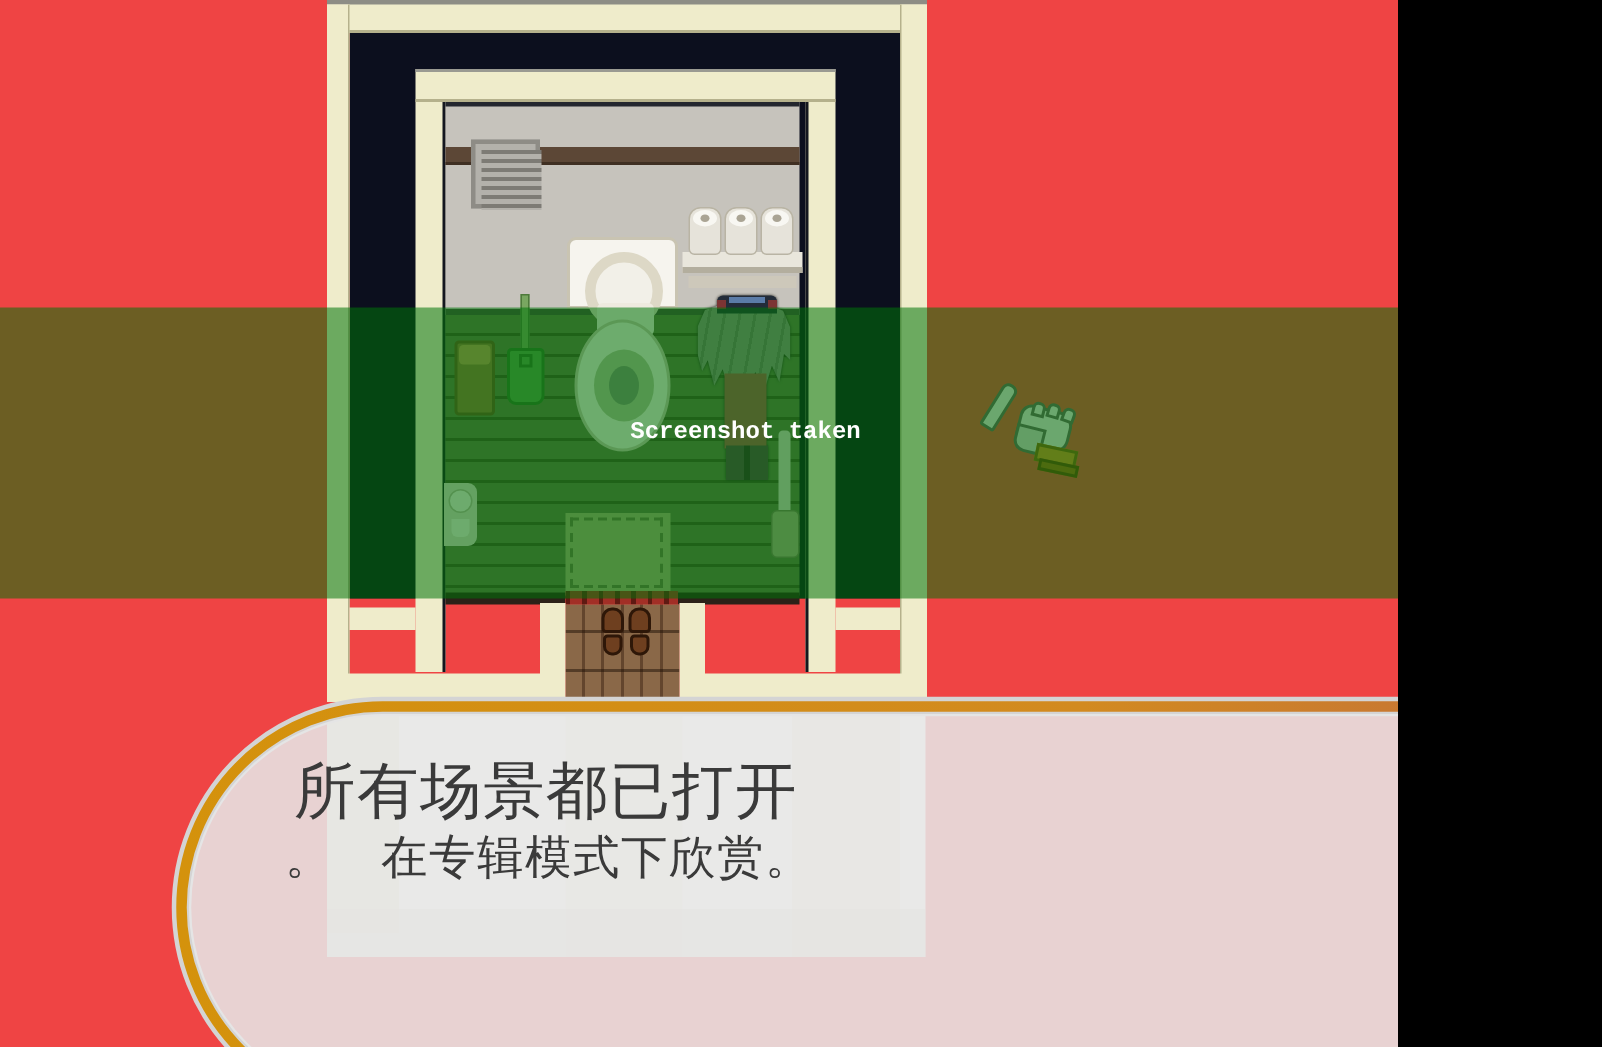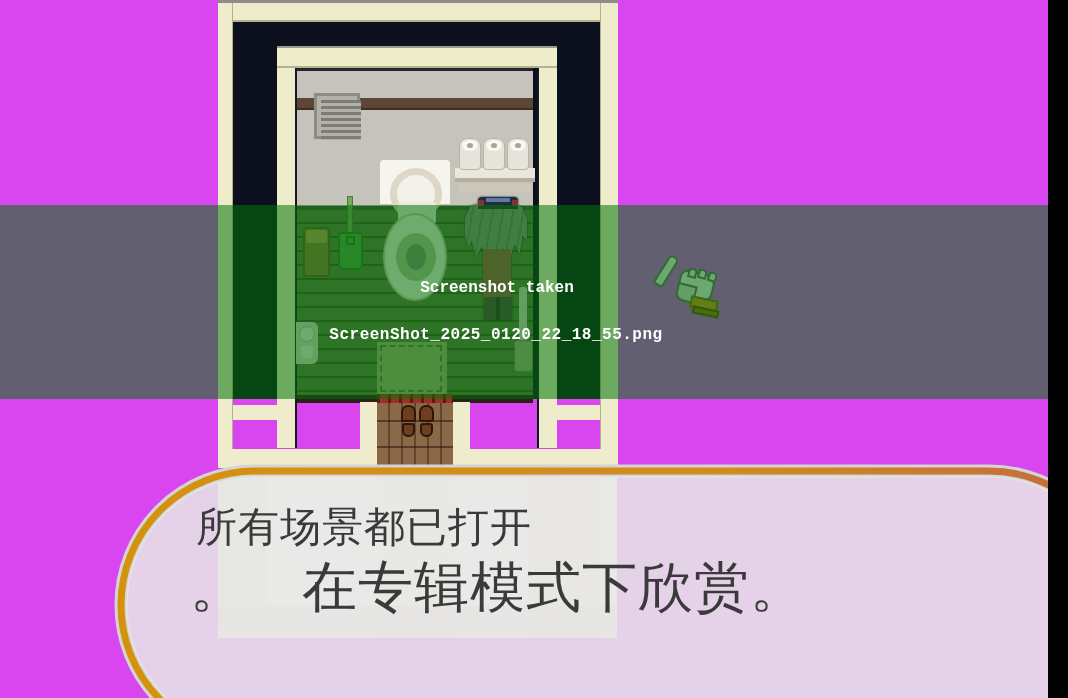--- a/index.html
+++ b/index.html
@@ -1,16 +1,16 @@
 <!DOCTYPE html>
 <html><head>
 <meta charset="utf-8">
 <style>
   html,body{margin:0;padding:0;background:#000;}
-  #stage{position:relative;width:1048px;height:698px;background:#d946ef;overflow:hidden;
+  #stage{position:relative;width:932px;height:698px;background:#ef4444;overflow:hidden;
          font-family:"Liberation Sans",sans-serif;}
   #stage *{position:absolute;box-sizing:border-box;}
 
   
   .beige{background:#efeccb;}
   .navy{background:#0c0f1e;}
   .outer-top{left:218px;top:0;width:400px;height:22px;background:#efeccb;
              border-top:3px solid #8d8d85;border-bottom:2px solid #b5b18c;}
   .navy-int{left:233px;top:22px;width:368px;height:377px;}
   .pillar-ol{left:218px;top:3px;width:15px;height:465px;border-right:1px solid #b5b18c;}
@@ -117,21 +117,21 @@
         font-size:16px;color:#fff;}
   .notif-file{left:496px;top:326px;transform:translateX(-50%);white-space:pre;
         font-family:"Liberation Mono","DejaVu Sans Mono",monospace;font-weight:bold;
         font-size:16px;color:#fff;letter-spacing:.5px;}
 
   
   .msg-svg{left:0;top:0;width:1068px;height:698px;pointer-events:none;}
   .msg-line1{left:196px;top:500px;font-family:"Liberation Serif","DejaVu Serif",serif;
         font-size:41px;color:#3a3a3a;letter-spacing:1px;white-space:pre;}
   .msg-line2{left:190px;top:551px;font-family:"Liberation Serif","DejaVu Serif",serif;
-        font-size:55px;color:#3a3a3a;letter-spacing:1px;white-space:pre;}
+        font-size:31px;color:#3a3a3a;letter-spacing:1px;white-space:pre;}
 </style>
 </head>
 <body>
 
 <div id="stage">
 
   <div class="outer-top"></div>
   <div class="navy navy-int"></div>
   <div class="beige pillar-ol"></div>
   <div class="beige pillar-or"></div>
@@ -240,21 +240,20 @@
       <div class="kn2"></div>
       <div class="kn3"></div>
     <div class="palm2"></div>
       <div class="finger"></div>
     <div class="cuff"></div>
       <div class="cuff2"></div>
   </div>
 
   <div class="overlay"></div>
   <div class="notif-title">Screenshot taken</div>
-  <div class="notif-file">ScreenShot_2025_0120_22_18_55.png</div>
 
   <svg class="msg-svg" viewBox="0 0 1068 698">
     <defs>
       <linearGradient id="goldgrad" x1="0" y1="0" x2="1" y2="0">
         <stop offset="0" stop-color="#d4920c"></stop>
         <stop offset="0.6" stop-color="#d28a20"></stop>
         <stop offset="1" stop-color="#c06a40"></stop>
       </linearGradient>
     </defs>
     <rect x="121" y="471" width="1002" height="268" rx="134" ry="134" fill="none" stroke="#d4d4d4" stroke-width="13"></rect>

